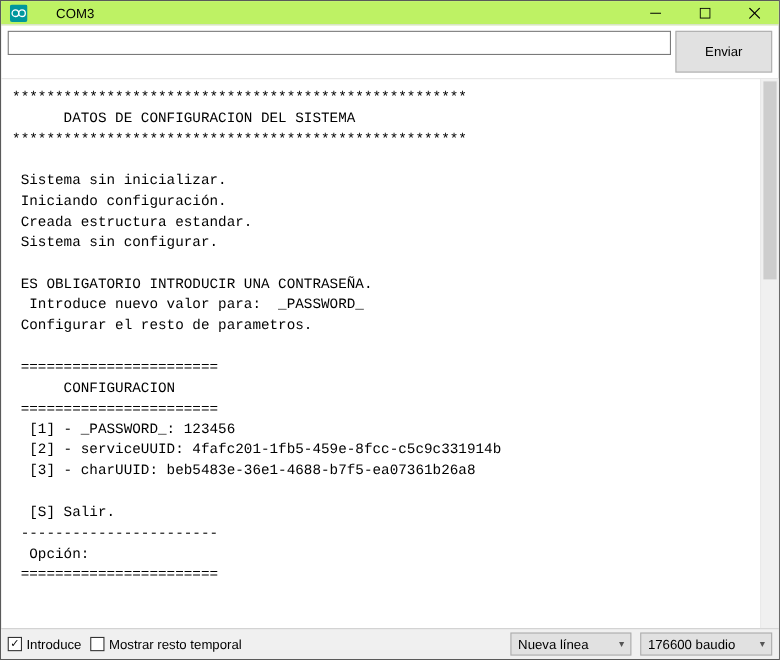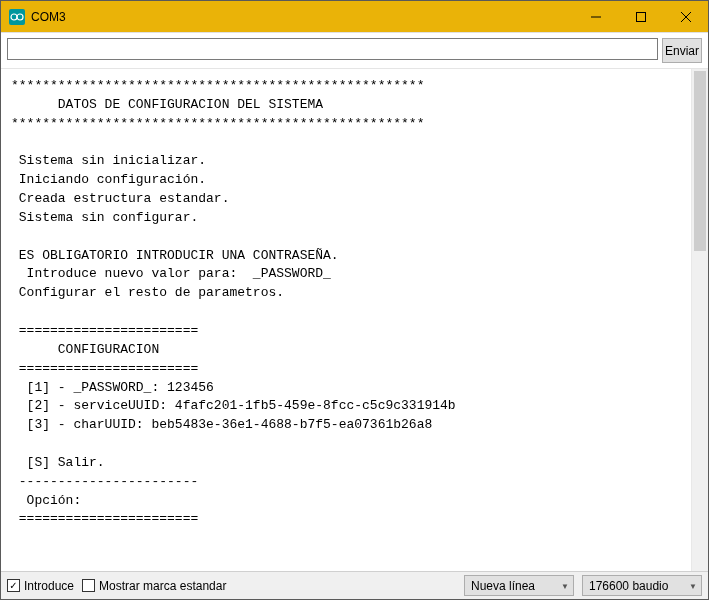--- a/index.html
+++ b/index.html
@@ -1,25 +1,25 @@
 <!DOCTYPE html>
 <html><head>
 <meta charset="utf-8">
 <style>
   * { box-sizing: border-box; }
   html, body { margin: 0; padding: 0; font-family: "Segoe UI", Tahoma, sans-serif; font-size: 12px; }
   .window { width: 709px; height: 600px; border: 1px solid #5a5a5a; background: #fff; display: flex; flex-direction: column; }
-  .titlebar { height: 32px; background: #eab308; display: flex; align-items: center; border-bottom: 1px solid #e0e0e0; }
+  .titlebar { height: 22px; background: #bef264; display: flex; align-items: center; border-bottom: 1px solid #e0e0e0; gap: 20px; }
   .titlebar .icon { width: 16px; height: 16px; margin: 0 6px 0 8px; display: flex; align-items: center; justify-content: center; }
   .titlebar .title { flex: 1; color: #000; font-size: 12px; }
   .titlebar .win-btns { display: flex; }
   .titlebar .win-btn { width: 45px; height: 29px; display: flex; align-items: center; justify-content: center; color: #000; font-size: 10px; }
   .input-row { display: flex; padding: 5px 6px; gap: 4px; border-bottom: 1px solid #e5e5e5; }
   .input-row input { flex: 1; height: 22px; border: 1px solid #7a7a7a; padding: 0 4px; font-size: 12px; outline: none; }
-  .btn { background: #e1e1e1; border: 1px solid #adadad; height: 25px; padding: 0 2px; font-size: 12px; display: inline-flex; align-items: center; justify-content: center; cursor: default; }
+  .btn { background: #e1e1e1; border: 1px solid #adadad; height: 38px; padding: 0 26px; font-size: 12px; display: inline-flex; align-items: center; justify-content: center; cursor: default; }
   .content-wrap { flex: 1; display: flex; min-height: 0; }
   .content { flex: 1; padding: 8px 10px; font-family: "Courier New", monospace; font-size: 13px; line-height: 1.45; white-space: pre; overflow: hidden; color: #000; }
   .scrollbar { width: 17px; background: #f0f0f0; position: relative; border-left: 1px solid #e8e8e8; }
   .scrollbar .thumb { position: absolute; left: 2px; right: 2px; top: 2px; height: 180px; background: #cdcdcd; border-radius: 0; }
   .footer { height: 28px; border-top: 1px solid #d0d0d0; display: flex; align-items: center; padding: 0 6px; gap: 8px; background: #f0f0f0; }
   .checkbox { display: inline-flex; align-items: center; gap: 4px; font-size: 12px; }
   .checkbox .box { width: 13px; height: 13px; border: 1px solid #333; background: #fff; display: inline-flex; align-items: center; justify-content: center; font-size: 10px; line-height: 1; }
   .spacer { flex: 1; }
   .select { height: 21px; border: 1px solid #adadad; background: #e1e1e1; font-size: 12px; padding: 0 24px 0 6px; position: relative; display: inline-flex; align-items: center; min-width: 110px; }
   .select .arrow { position: absolute; right: 4px; top: 50%; transform: translateY(-50%); font-size: 8px; color: #555; }
@@ -93,21 +93,21 @@
     </div>
   </div>
 
   <div class="footer">
     <label class="checkbox">
       <span class="box">✓</span>
       <span>Introduce</span>
     </label>
     <label class="checkbox">
       <span class="box"></span>
-      <span>Mostrar marca estandar</span>
+      <span>Mostrar resto temporal</span>
     </label>
     <span class="spacer"></span>
     <div class="select">
       <span>Nueva línea</span>
       <span class="arrow">▼</span>
     </div>
     <div class="select" style="min-width:120px;">
       <span>176600 baudio</span>
       <span class="arrow">▼</span>
     </div>

